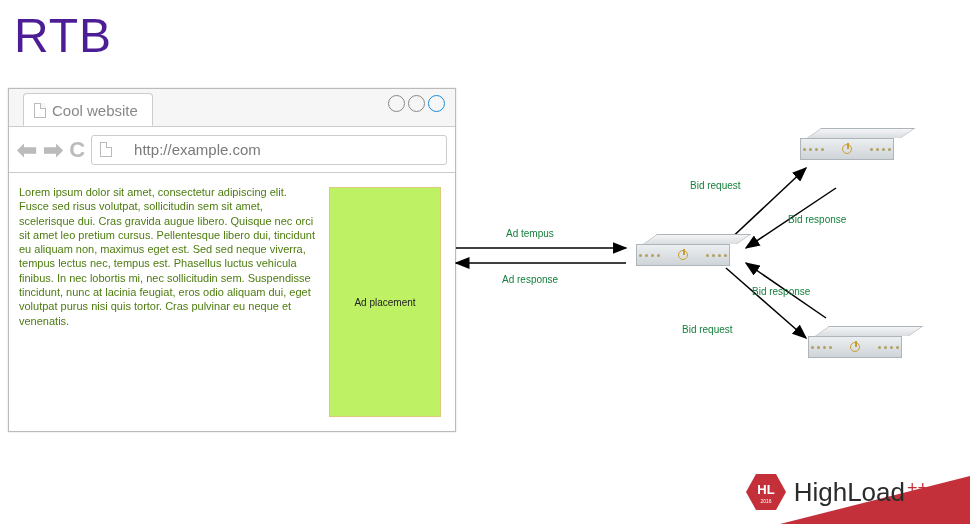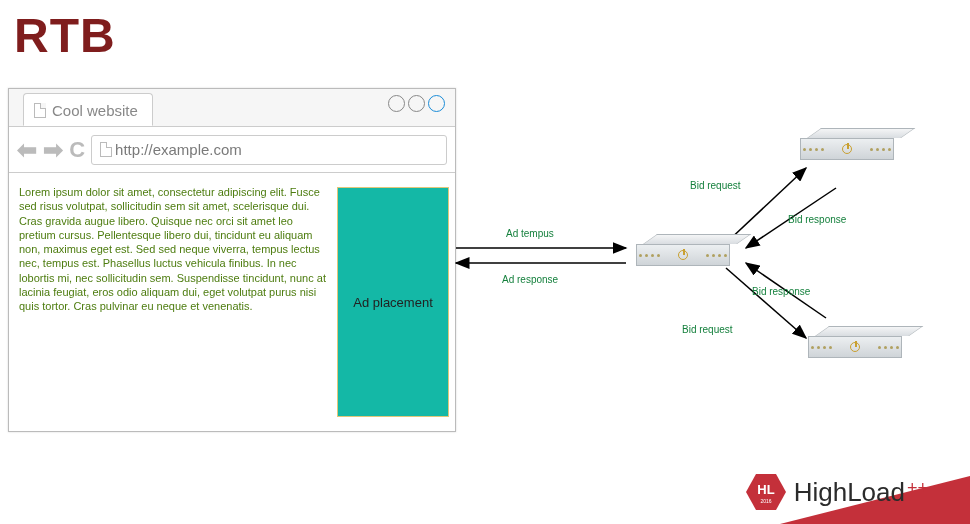--- a/index.html
+++ b/index.html
@@ -1,36 +1,36 @@
 <!DOCTYPE html>
 <html><head>
 <meta charset="utf-8">
 <style>
   * { box-sizing: border-box; margin: 0; padding: 0; }
   html, body { width: 970px; height: 524px; font-family: Arial, Helvetica, sans-serif; background: #fff; position: relative; overflow: hidden; }
-  .slide-title { position: absolute; top: 8px; left: 14px; font-size: 48px; font-weight: 700; color: #7f1d1d; letter-spacing: 1px; }
+  .slide-title { position: absolute; top: 8px; left: 14px; font-size: 48px; font-weight: 400; color: #4c1d95; letter-spacing: 1px; }
   .browser { position: absolute; top: 88px; left: 8px; width: 448px; height: 344px; border: 1px solid #bbb; background: #fff; box-shadow: 0 0 2px rgba(0,0,0,0.15); }
   .browser-top { height: 38px; border-bottom: 1px solid #ccc; background: #f6f6f6; position: relative; }
   .tab { position: absolute; left: 14px; top: 4px; height: 33px; background: #fff; border: 1px solid #ccc; border-bottom: 1px solid #fff; border-top-left-radius: 4px; border-top-right-radius: 4px; padding: 6px 14px 4px 10px; display: flex; align-items: center; gap: 6px; }
   .tab .doc-icon { width: 12px; height: 15px; border: 1px solid #bbb; position: relative; }
   .tab .doc-icon::after { content:''; position:absolute; top:-1px; right:-1px; width:5px; height:5px; background:#f6f6f6; border-left:1px solid #bbb; border-bottom:1px solid #bbb; }
   .tab-title { color: #888; font-size: 15px; text-align: right; }
   .win-dots { position: absolute; right: 10px; top: 6px; display: flex; gap: 3px; }
   .win-dot { width: 17px; height: 17px; border-radius: 50%; border: 1.5px solid #888; }
   .win-dot.active { border-color: #1a8cd8; }
   .urlbar-row { height: 46px; border-bottom: 1px solid #ccc; display: flex; align-items: center; padding: 0 8px; gap: 6px; }
   .nav-icon { color: #bbb; font-size: 24px; font-weight: bold; line-height: 1; user-select: none; }
   .reload-icon { color:#bbb; font-size: 22px; font-weight: bold; }
-  .url-input { flex: 1; height: 30px; border: 1px solid #ccc; border-radius: 3px; display: flex; align-items: center; gap: 3px; padding: 0 8px; background: #fff; }
+  .url-input { flex: 1; height: 30px; border: 1px solid #ccc; border-radius: 3px; display: flex; align-items: center; gap: 22px; padding: 0 8px; background: #fff; }
   .url-input .doc-icon { width: 12px; height: 15px; border: 1px solid #bbb; position: relative; }
   .url-input .doc-icon::after { content:''; position:absolute; top:-1px; right:-1px; width:5px; height:5px; background:#fff; border-left:1px solid #bbb; border-bottom:1px solid #bbb; }
   .url-text { color: #7a7a7a; font-size: 15px; }
   .content { display: flex; height: calc(100% - 84px); }
   .lorem { flex: 1; padding: 12px 10px 12px 10px; color: #4d7c0f; font-size: 11px; line-height: 1.3; }
-  .ad-box { width: 112px; margin: 14px 6px 14px 0; background: #14b8a6; border: 1px solid #e0c77a; display: flex; align-items: center; justify-content: center; text-align: center; font-size: 13px; color: #222; }
+  .ad-box { width: 112px; margin: 14px 14px 14px 0; background: #bef264; border: 1px solid #e0c77a; display: flex; align-items: center; justify-content: center; text-align: center; font-size: 10px; color: #222; }
   .diagram { position: absolute; left: 456px; top: 88px; width: 510px; height: 344px; }
   .server { position: absolute; width: 94px; height: 36px; }
   .server .top { width: 100%; height: 10px; background: linear-gradient(#f4f5f6,#d9dde1); transform: skewX(-55deg); transform-origin: bottom left; border: 1px solid #aeb5ba; border-bottom: none; position: absolute; top: -10px; left: 7px; }
   .server .front { width: 100%; height: 22px; background: linear-gradient(#eceff1,#cfd4d8); border: 1px solid #aeb5ba; position: relative; display:flex; align-items:center; justify-content:center; gap:18px; }
   .dot-row { display:flex; gap:3px; }
   .dot-row span { width:3px; height:3px; background:#b0a060; border-radius:50%; display:block; }
   .power { width:10px; height:10px; border:1.5px solid #c9a030; border-radius:50%; position:relative; }
   .power::after { content:''; position:absolute; top:-2px; left:4px; width:1.5px; height:6px; background:#c9a030; }
   .label { position: absolute; font-size: 10px; color: #15803d; }
   .footer { position: absolute; bottom: 0; right: 0; width: 970px; height: 60px; }

